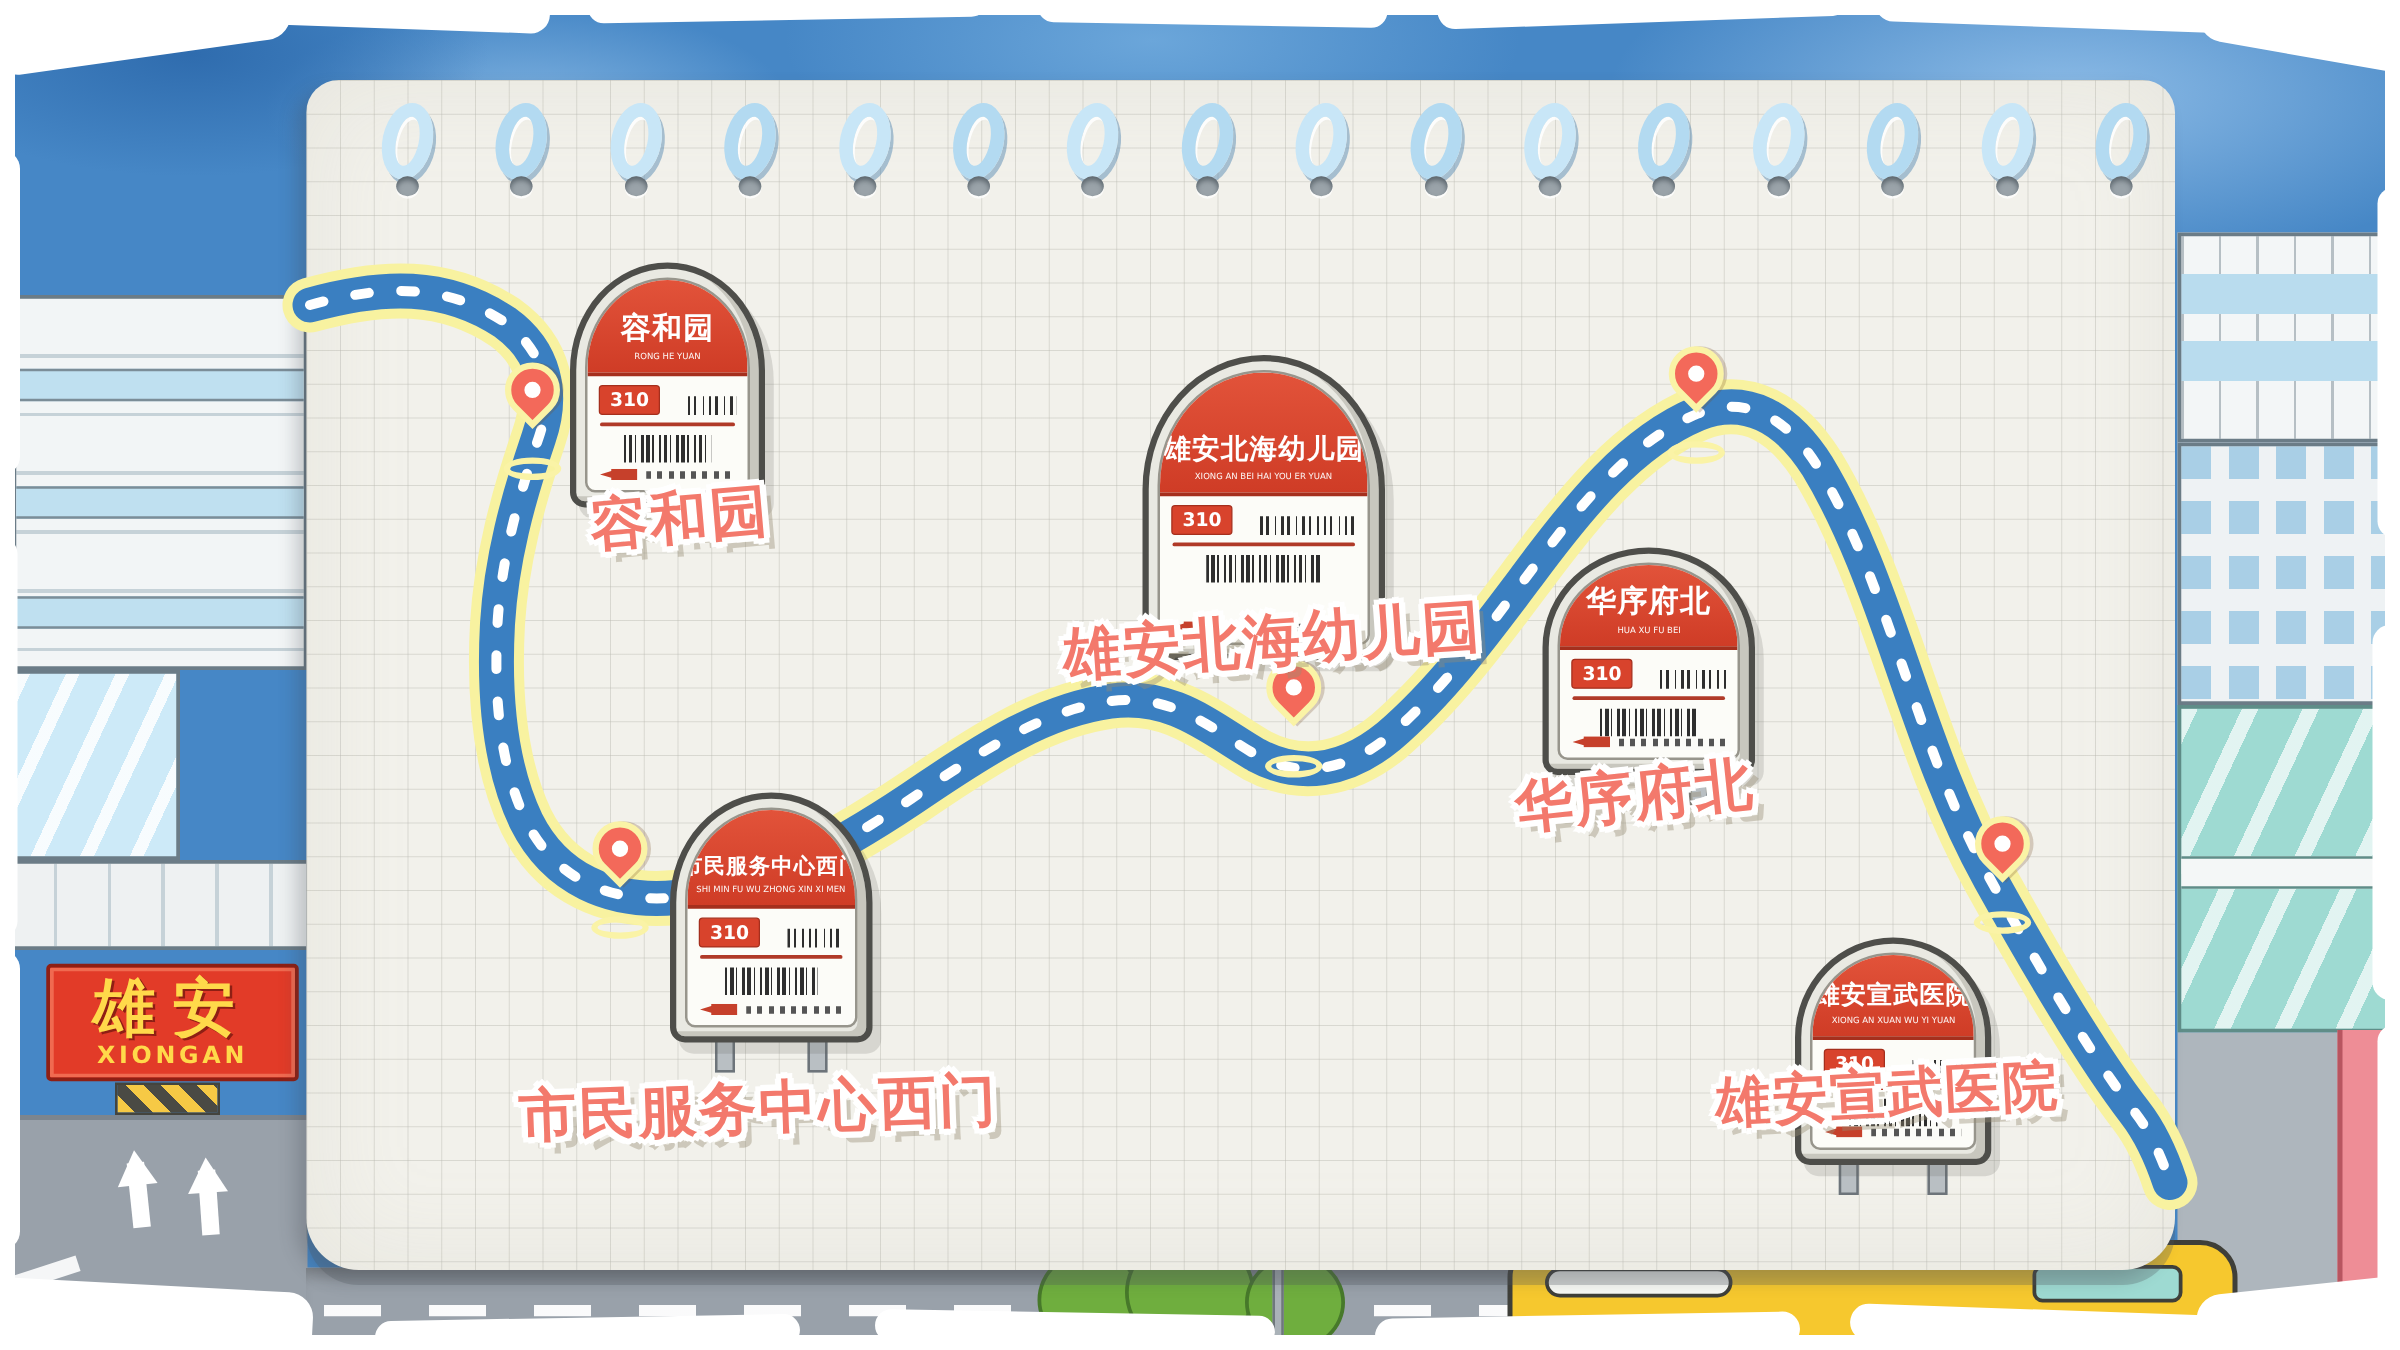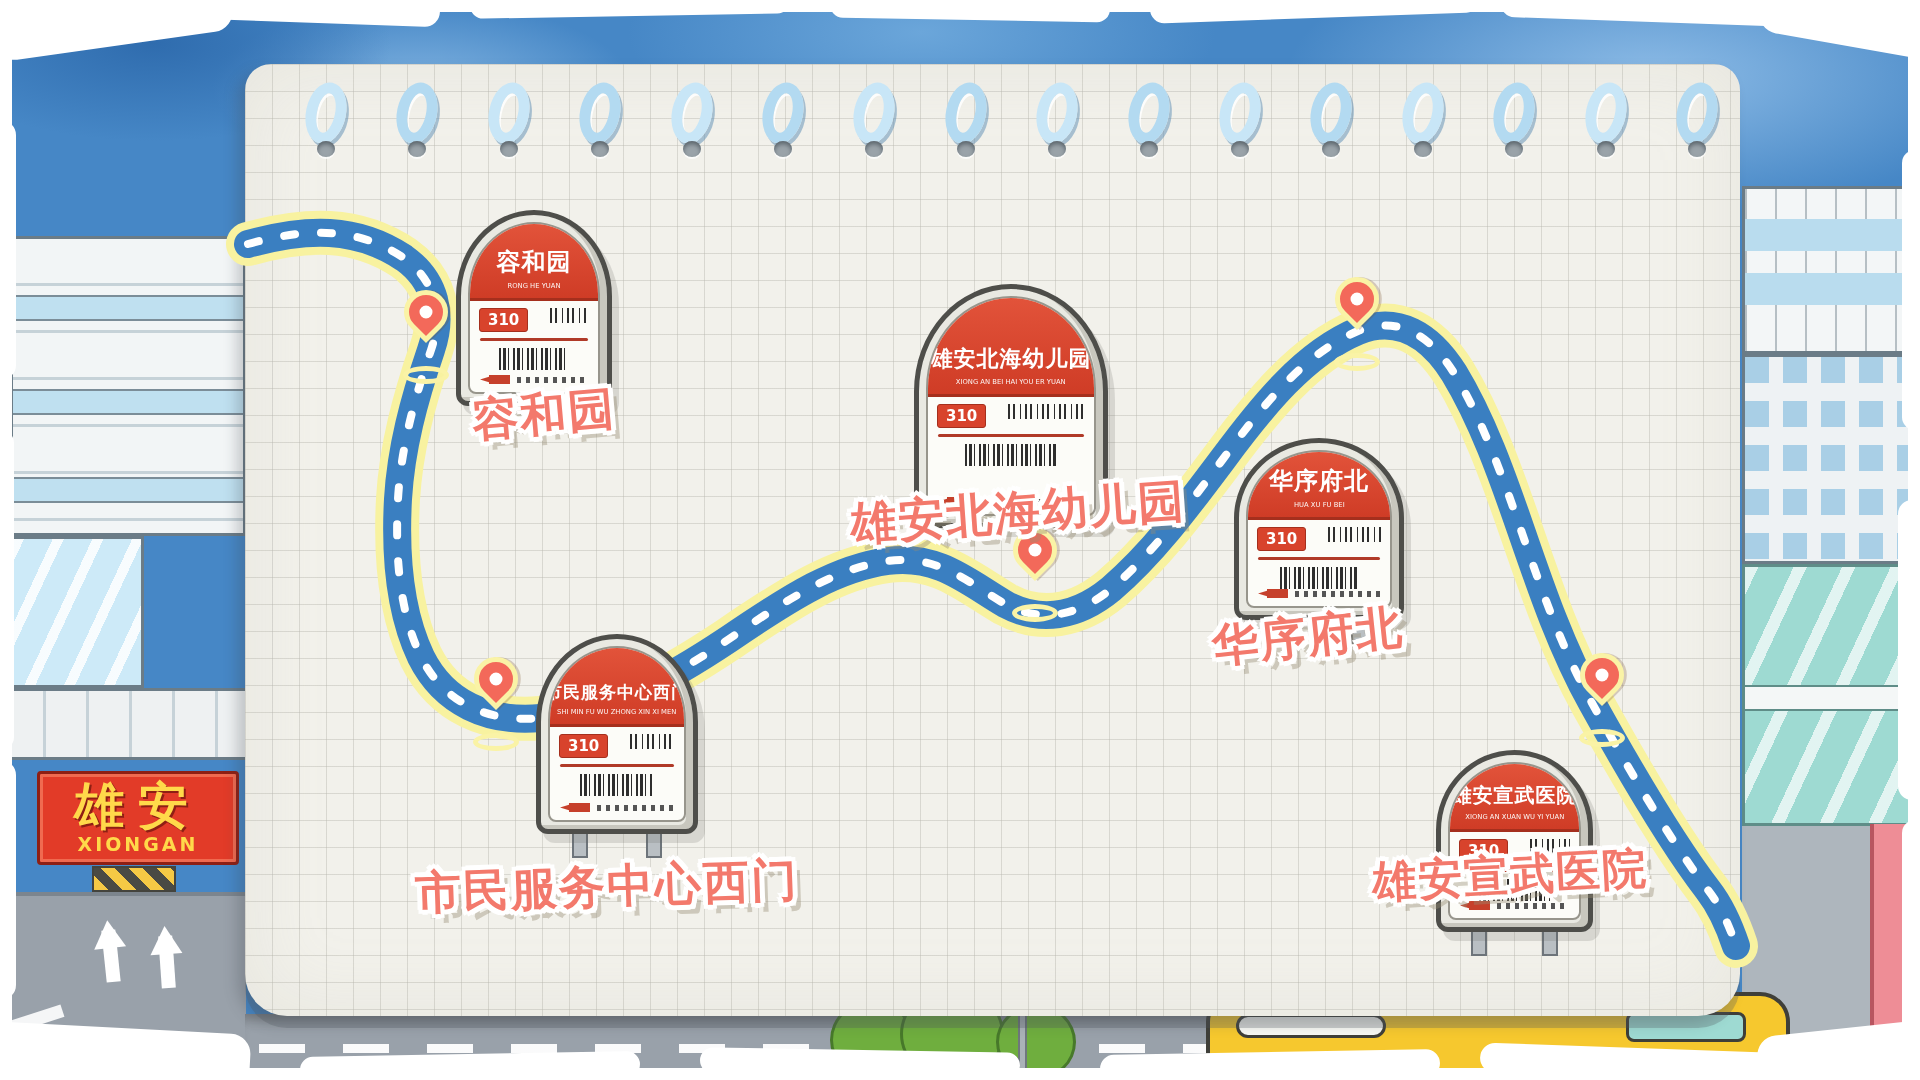--- a/index.html
+++ b/index.html
@@ -99,21 +99,21 @@
     border-radius:50% 50% 12px 12px / 44% 44% 12px 12px; padding:7px;
     box-shadow: inset -7px -4px 0 rgba(150,148,138,.4), 7px 9px 0 rgba(95,95,90,.18); }
   .sign-inner { width:100%; height:100%; background:#fcfcf8; border:2px solid #97958c;
     border-radius:50% 50% 8px 8px / 42% 42% 8px 8px; overflow:hidden; display:flex; flex-direction:column; }
   .sign-head { height:46%; background:linear-gradient(180deg,#e2533a,#cf3c26); color:#fff;
     display:flex; flex-direction:column; align-items:center; justify-content:flex-end;
     padding-bottom:7px; border-bottom:3px solid #a52f1d; }
   .sign-name { font-weight:bold; letter-spacing:1px; white-space:nowrap; }
   .sign-pinyin { font-size:10px; transform:scale(.68); transform-origin:center; white-space:nowrap; opacity:.95; margin-top:2px; }
   .sign-body { flex:1; display:flex; flex-direction:column; }
-  .sign-row1 { display:flex; align-items:flex-start; gap:22px; margin:7px 9px 0; }
+  .sign-row1 { display:flex; align-items:flex-end; gap:22px; margin:7px 9px 0; }
   .route-badge { background:#d8432c; color:#fff; font-weight:bold; font-size:15px; padding:2px 8px;
     border-radius:3px; border:1px solid #a52f1d; line-height:1.2; }
   .barcode { display:block; }
   .bc1 { flex:1; height:15px;
     background: repeating-linear-gradient(90deg,#2e2e2e 0 2px, transparent 2px 5px, #2e2e2e 5px 7px, transparent 7px 12px, #2e2e2e 12px 13px, transparent 13px 17px); }
   .sign-divider { height:3px; background:#b03a28; margin:6px 10px 0; border-radius:2px; }
   .bc2 { height:22px; width:55%; margin:7px auto 0;
     background: repeating-linear-gradient(90deg,#2e2e2e 0 2px, transparent 2px 4px, #2e2e2e 4px 7px, transparent 7px 9px, #2e2e2e 9px 10px, transparent 10px 14px); }
   .sign-row3 { margin:auto 10px 8px; display:flex; align-items:center; gap:7px; }
   .arrow-tag { width:30px; height:9px; background:#c6402b;

